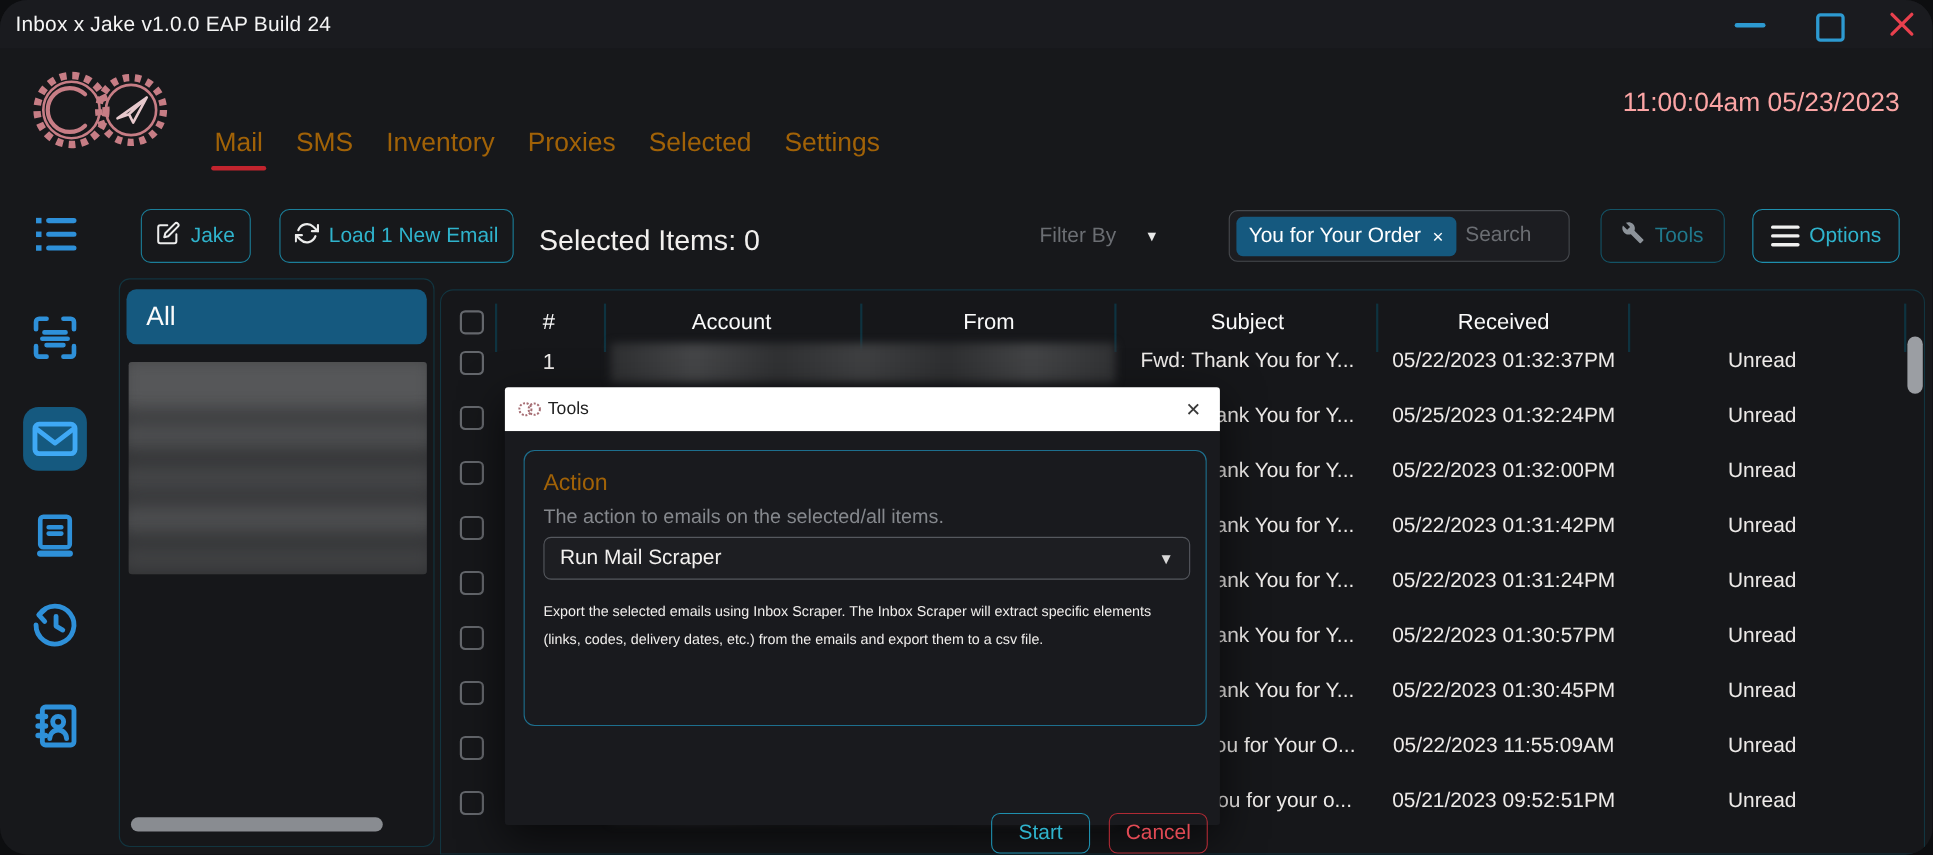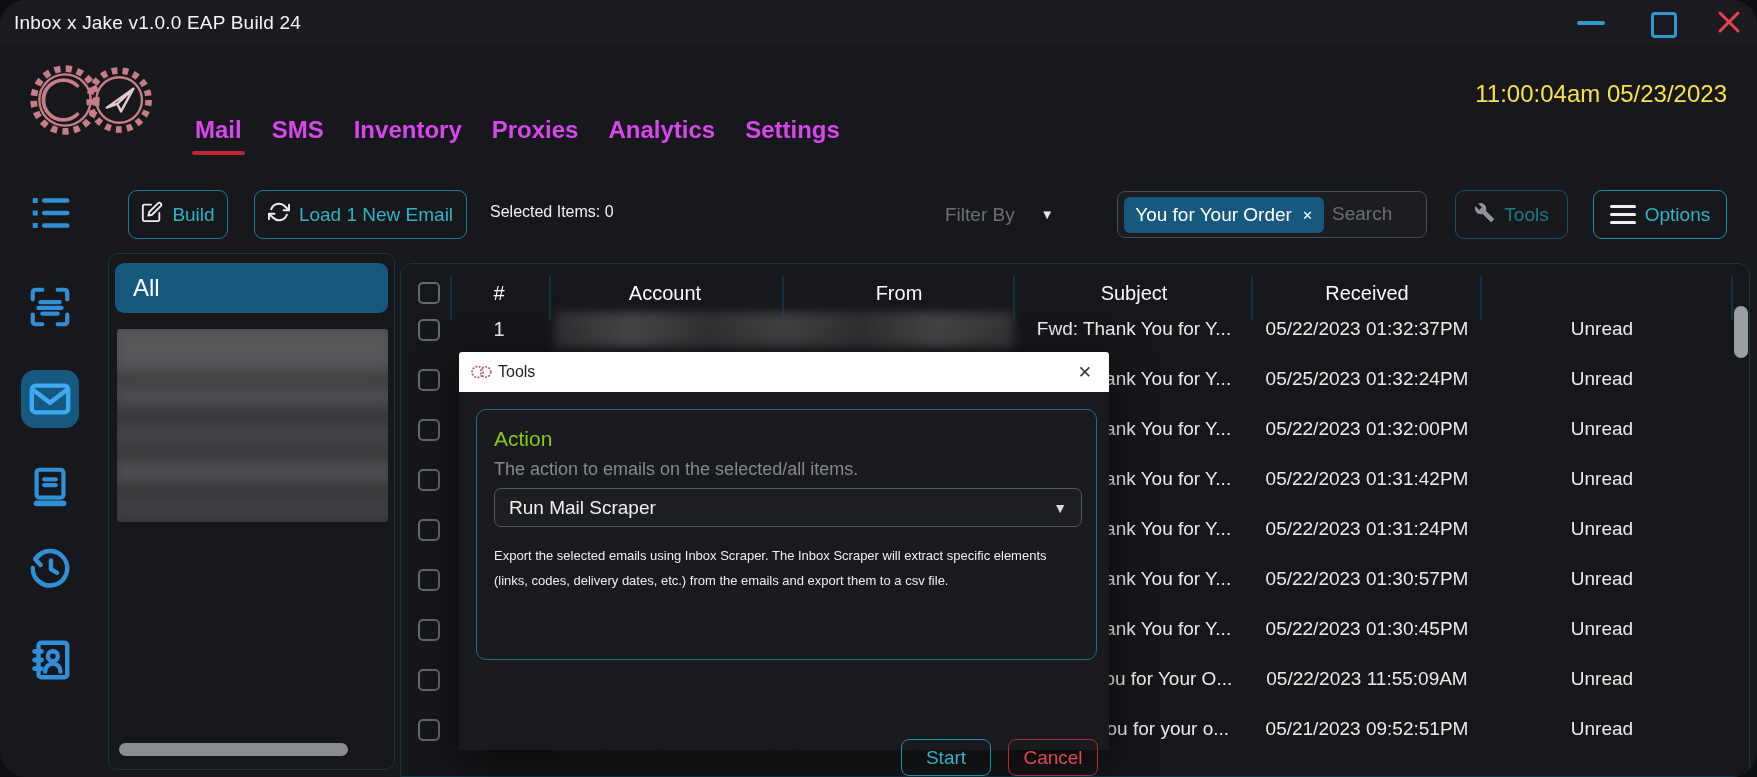--- a/index.html
+++ b/index.html
@@ -12,30 +12,30 @@
   .titlebar-text { position:absolute; left:14px; top:12px; font-size:19px; color:#f5f5f5; letter-spacing:.2px; }
   .win-btn { position:absolute; top:0; width:44px; height:44px; cursor:pointer; }
   .wb-min { left:1569px; } .wb-max { left:1640px; } .wb-close { left:1707px; }
   .wb-min::after { content:""; position:absolute; left:8px; top:21px; width:28px; height:4px; background:#2d9ad1; border-radius:2px; }
   .wb-max::after { content:""; position:absolute; left:11px; top:12px; width:20px; height:20px; border:3px solid #2d9ad1; border-radius:4px; }
   .wb-close svg { position:absolute; left:9px; top:9px; }
 
   
   .logo { position:absolute; left:27px; top:52px; }
   .nav { position:absolute; left:195px; top:116px; display:flex; gap:30px; font-size:24px; }
-  .nav-tab { position:relative; color:#d946ef; cursor:pointer; white-space:nowrap;font-weight:bold; }
+  .nav-tab { position:relative; color:#a16207; cursor:pointer; white-space:nowrap; }
   .nav-tab.active::after { content:""; position:absolute; left:-3px; right:-3px; bottom:-11px; height:4px; background:#c2242e; border-radius:2px; }
-  .clock { position:absolute; right:30px; top:80px; font-size:24px; color:#fde047; }
+  .clock { position:absolute; right:30px; top:80px; font-size:24px; color:#fca5a5; }
 
   
   .tbtn { position:absolute; top:190px; height:49px; display:flex; align-items:center; justify-content:center; gap:9px;
           background:transparent; border:1px solid #1b7e99; border-radius:9px; color:#2fb3cc; font-size:19px; cursor:pointer; }
   .btn-edit { left:128px; width:100px; }
   .btn-load { left:254px; width:213px; }
-  .selected-items { position:absolute; left:490px; top:203px; font-size:16px; color:#f2f0ee; }
+  .selected-items { position:absolute; left:490px; top:203px; font-size:26px; color:#f2f0ee; }
   .filter { position:absolute; left:945px; top:190px; width:135px; height:49px; display:flex; align-items:center; gap:26px; cursor:pointer; }
   .filter-label { color:#6b6e73; font-size:19px; }
   .filter-caret { color:#e8e8e8; font-size:13px; }
   .searchbox { position:absolute; left:1117px; top:191px; width:310px; height:47px; background:#1c1d21; border:1px solid #46494e; border-radius:8px; display:flex; align-items:center; cursor:text; }
   .tag { position:absolute; left:6px; top:5px; height:36px; width:200px; background:#15597f; border-radius:6px; display:flex; align-items:center; justify-content:center; gap:10px; color:#fff; font-size:19px; cursor:pointer; }
   .tag-x { font-size:13px; margin-top:1px; cursor:pointer; }
   .search-placeholder { position:absolute; left:214px; top:11px; color:#6b6e73; font-size:19px; }
   .btn-tools { left:1455px; width:113px; border-color:#135366; color:#20788c; }
   .btn-options { left:1593px; width:134px; border-color:#1e8fae; }
   .hamburger { display:flex; flex-direction:column; gap:5px; }
@@ -70,21 +70,21 @@
   .vscroll { position:absolute; left:1333px; top:42px; width:14px; height:52px; background:#9b9ea3; border-radius:7px; cursor:pointer; }
 
   
   .dialog { position:absolute; left:459px; top:352px; width:650px; height:398px; z-index:10; box-shadow:0 12px 40px rgba(0,0,0,.6); border-radius:3px; }
   .dialog-titlebar { position:absolute; left:0; top:0; width:650px; height:40px; background:#ffffff; border-radius:3px 3px 0 0; cursor:move; }
   .dialog-title { position:absolute; left:39px; top:11px; font-size:16px; color:#1f1f1f; }
   .dialog-logo { position:absolute; left:12px; top:10px; }
   .dialog-close { position:absolute; right:13px; top:8px; font-size:17px; color:#3a3a3a; cursor:pointer; padding:2px 4px; }
   .dialog-body { position:absolute; left:0; top:40px; width:650px; height:358px; background:#191a1e; border-radius:0 0 3px 3px; }
   .action-panel { position:absolute; left:17px; top:17px; width:621px; height:251px; border:1px solid #1d6f8e; border-radius:10px; }
-  .action-label { position:absolute; left:17px; top:17px; font-size:21px; color:#84cc16; }
+  .action-label { position:absolute; left:17px; top:17px; font-size:21px; color:#a16207; }
   .action-hint { position:absolute; left:17px; top:49px; font-size:18px; color:#85888d; }
   .action-select { position:absolute; left:17px; top:78px; width:588px; height:39px; background:#1d1e22; border:1px solid #55585e; border-radius:7px; display:flex; align-items:center; justify-content:space-between; padding:0 14px; font-size:19px; color:#f2f0ee; cursor:pointer;gap:28px; }
   .select-caret { color:#d8d8d8; font-size:14px; }
   .action-desc { position:absolute; left:17px; top:133px; width:578px; font-size:13px; line-height:25px; color:#f0eeec; }
   .dlg-btn { position:absolute; top:347px; width:90px; height:37px; background:transparent; border-radius:8px; font-size:19px; cursor:pointer; font-family:"Liberation Sans", sans-serif; }
   .dlg-start { left:442px; border:1px solid #1e8fae; color:#2fb3cc; }
   .dlg-cancel { left:549px; border:1px solid #b02a34; color:#e04a54; }
 </style>
 </head>
 <body>
@@ -111,34 +111,34 @@
       <circle cx="97" cy="50" r="24" stroke="#c77d85" stroke-width="2.5"></circle>
       <path d="M84 58 L112 38 L99 62 L95 54 Z M95 54 L112 38" stroke="#e7c9cd" stroke-width="2.5" stroke-linejoin="round"></path>
     </svg>
   </div>
 
   <div class="nav">
     <span class="nav-tab active">Mail</span>
     <span class="nav-tab">SMS</span>
     <span class="nav-tab">Inventory</span>
     <span class="nav-tab">Proxies</span>
-    <span class="nav-tab">Analytics</span>
+    <span class="nav-tab">Selected</span>
     <span class="nav-tab">Settings</span>
   </div>
 
   <span class="clock">11:00:04am 05/23/2023</span>
 
   <button class="tbtn btn-edit">
     <span>
       <svg width="22" height="22" viewBox="0 0 24 24" fill="none" stroke="#ececec" stroke-width="2" stroke-linecap="round" stroke-linejoin="round">
           <path d="M11 4H4a2 2 0 0 0-2 2v14a2 2 0 0 0 2 2h14a2 2 0 0 0 2-2v-7"></path>
           <path d="M18.5 2.5a2.12 2.12 0 0 1 3 3L12 15l-4 1 1-4 9.5-9.5z"></path>
         </svg>
     </span>
-    <span>Build</span>
+    <span>Jake</span>
   </button>
 
   <button class="tbtn btn-load">
     <span>
       <svg width="22" height="22" viewBox="0 0 24 24" fill="none" stroke="#ececec" stroke-width="2.2" stroke-linecap="round" stroke-linejoin="round">
           <path d="M23 4v6h-6"></path>
           <path d="M1 20v-6h6"></path>
           <path d="M3.51 9a9 9 0 0 1 14.85-3.36L23 10"></path>
           <path d="M1 14l4.64 4.36A9 9 0 0 0 20.49 15"></path>
         </svg>

